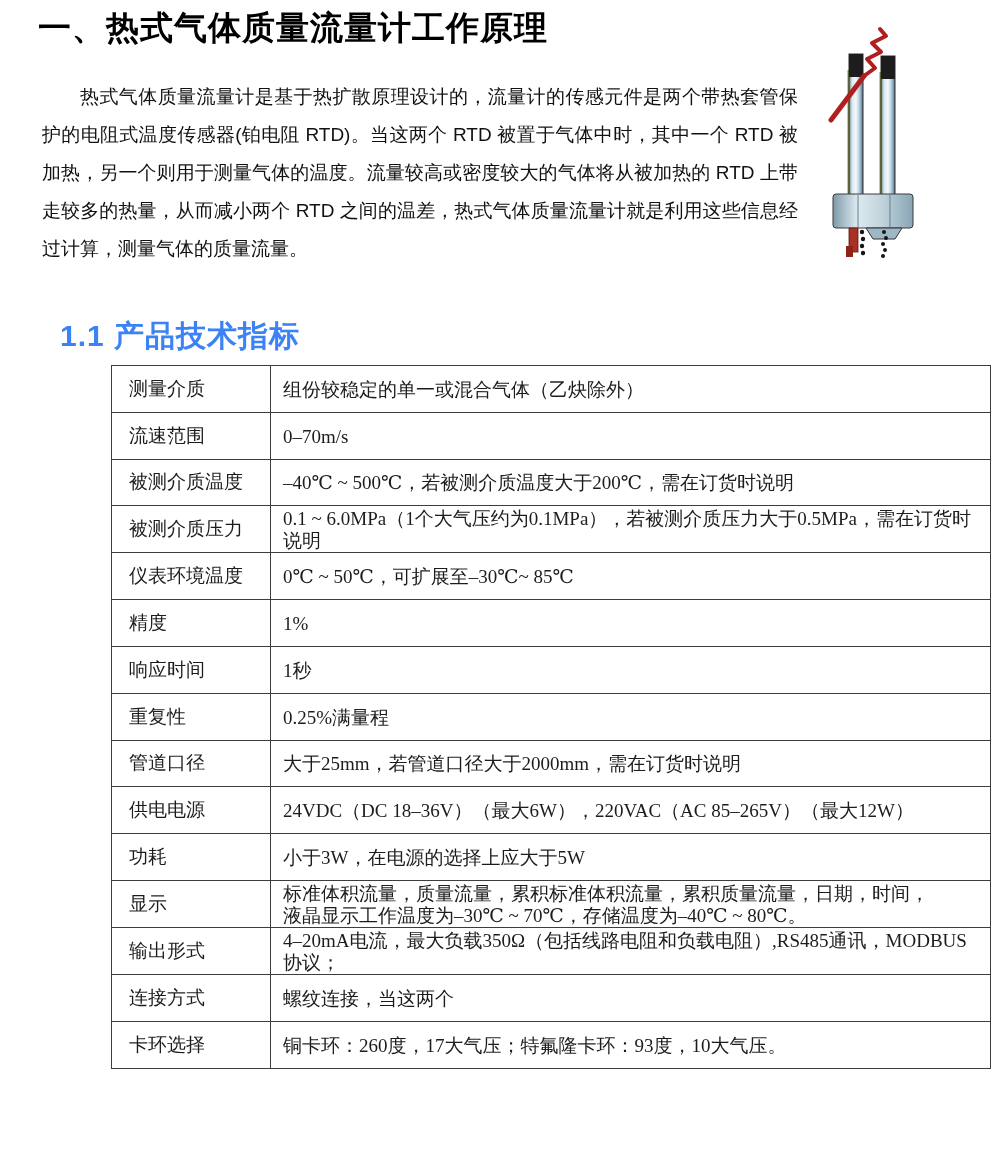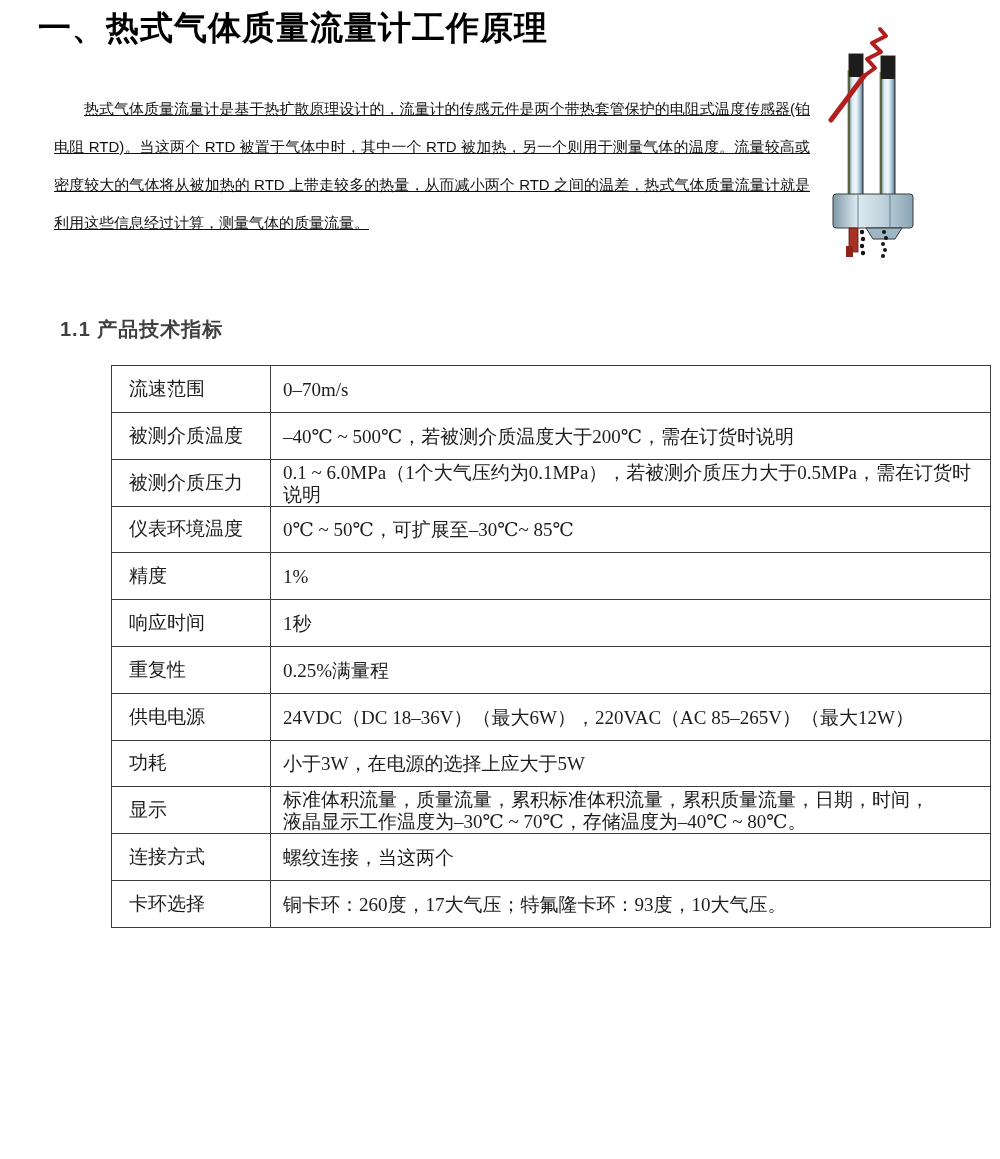--- a/index.html
+++ b/index.html
@@ -11,31 +11,30 @@
     position:relative;
     overflow:hidden;
   }
   .page-title{
     position:absolute;left:38px;top:6px;
     font-size:33px;font-weight:bold;color:#000;
     letter-spacing:1px;margin:0;
   }
   .intro-paragraph{
     position:absolute;left:38px;top:74px;width:756px;
-    font-size:15px;line-height:38px;color:#111;
-    text-indent:2em;margin:16px;
+    font-size:19px;line-height:38px;color:#111;
+    text-indent:2em;margin:4px;
     text-align:justify;
-    text-decoration:underline;
   }
   .figure{
     position:absolute;left:828px;top:26px;width:92px;height:232px;
   }
   .section-title{
     position:absolute;left:60px;top:316px;
-    font-size:20px;font-weight:bold;color:#404040;
+    font-size:30px;font-weight:bold;color:#3b82f6;
     letter-spacing:1px;margin:0;
   }
   table.spec{
     position:absolute;left:111px;top:365px;width:880px;
     border-collapse:collapse;table-layout:fixed;
     font-family:"Liberation Serif","DejaVu Serif",serif;
     color:#1c1c1c;
   }
   table.spec col.c1{width:159px;}
   table.spec td{
@@ -107,20 +106,24 @@
 
   <h2 class="section-title">1.1 产品技术指标</h2>
 
   <table class="spec">
     <colgroup>
         <col class="c1">
         <col>
       </colgroup>
     <tbody>
       <tr>
+          <td class="label">测量介质</td>
+          <td class="value">组份较稳定的单一或混合气体（乙炔除外）</td>
+        </tr>
+      <tr>
           <td class="label">流速范围</td>
           <td class="value">0–70m/s</td>
         </tr>
       <tr>
           <td class="label">被测介质温度</td>
           <td class="value">–40℃ ~ 500℃，若被测介质温度大于200℃，需在订货时说明</td>
         </tr>
       <tr>
           <td class="label">被测介质压力</td>
           <td class="value">0.1 ~ 6.0MPa（1个大气压约为0.1MPa），若被测介质压力大于0.5MPa，需在订货时说明</td>
@@ -135,31 +138,39 @@
         </tr>
       <tr>
           <td class="label">响应时间</td>
           <td class="value">1秒</td>
         </tr>
       <tr>
           <td class="label">重复性</td>
           <td class="value">0.25%满量程</td>
         </tr>
       <tr>
+          <td class="label">管道口径</td>
+          <td class="value">大于25mm，若管道口径大于2000mm，需在订货时说明</td>
+        </tr>
+      <tr>
           <td class="label">供电电源</td>
           <td class="value">24VDC（DC 18–36V）（最大6W），220VAC（AC 85–265V）（最大12W）</td>
         </tr>
       <tr>
           <td class="label">功耗</td>
           <td class="value">小于3W，在电源的选择上应大于5W</td>
         </tr>
       <tr>
           <td class="label">显示</td>
           <td class="value">标准体积流量，质量流量，累积标准体积流量，累积质量流量，日期，时间，
 液晶显示工作温度为–30℃ ~ 70℃，存储温度为–40℃ ~ 80℃。</td>
+        </tr>
+      <tr>
+          <td class="label">输出形式</td>
+          <td class="value">4–20mA电流，最大负载350Ω（包括线路电阻和负载电阻）,RS485通讯，MODBUS协议；</td>
         </tr>
       <tr>
           <td class="label">连接方式</td>
           <td class="value">螺纹连接，当这两个</td>
         </tr>
       <tr>
           <td class="label">卡环选择</td>
           <td class="value">铜卡环：260度，17大气压；特氟隆卡环：93度，10大气压。</td>
         </tr>
     </tbody>

